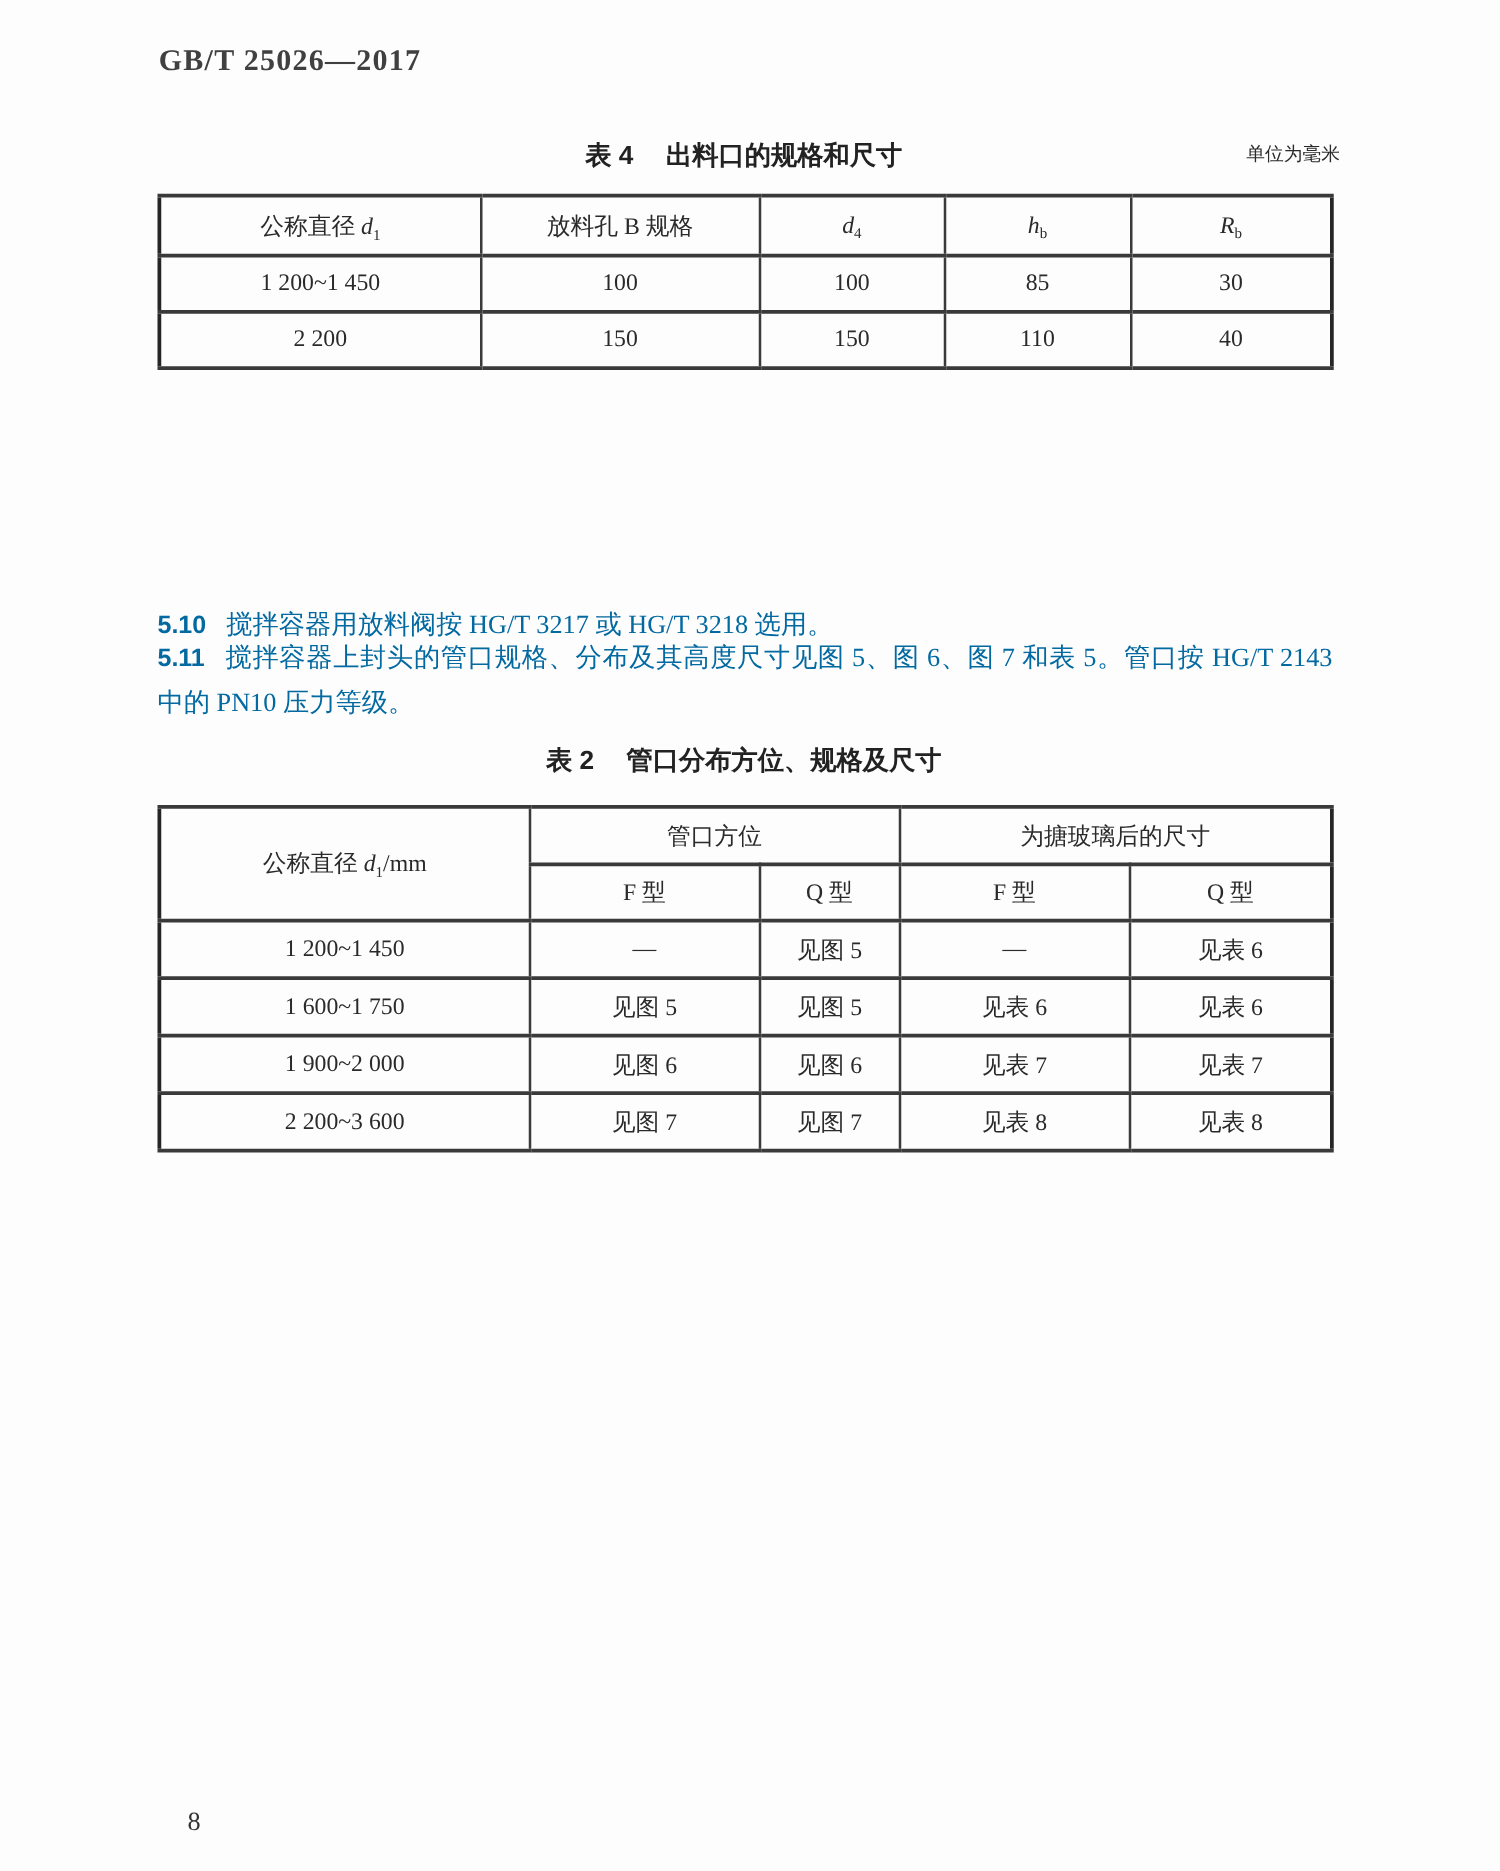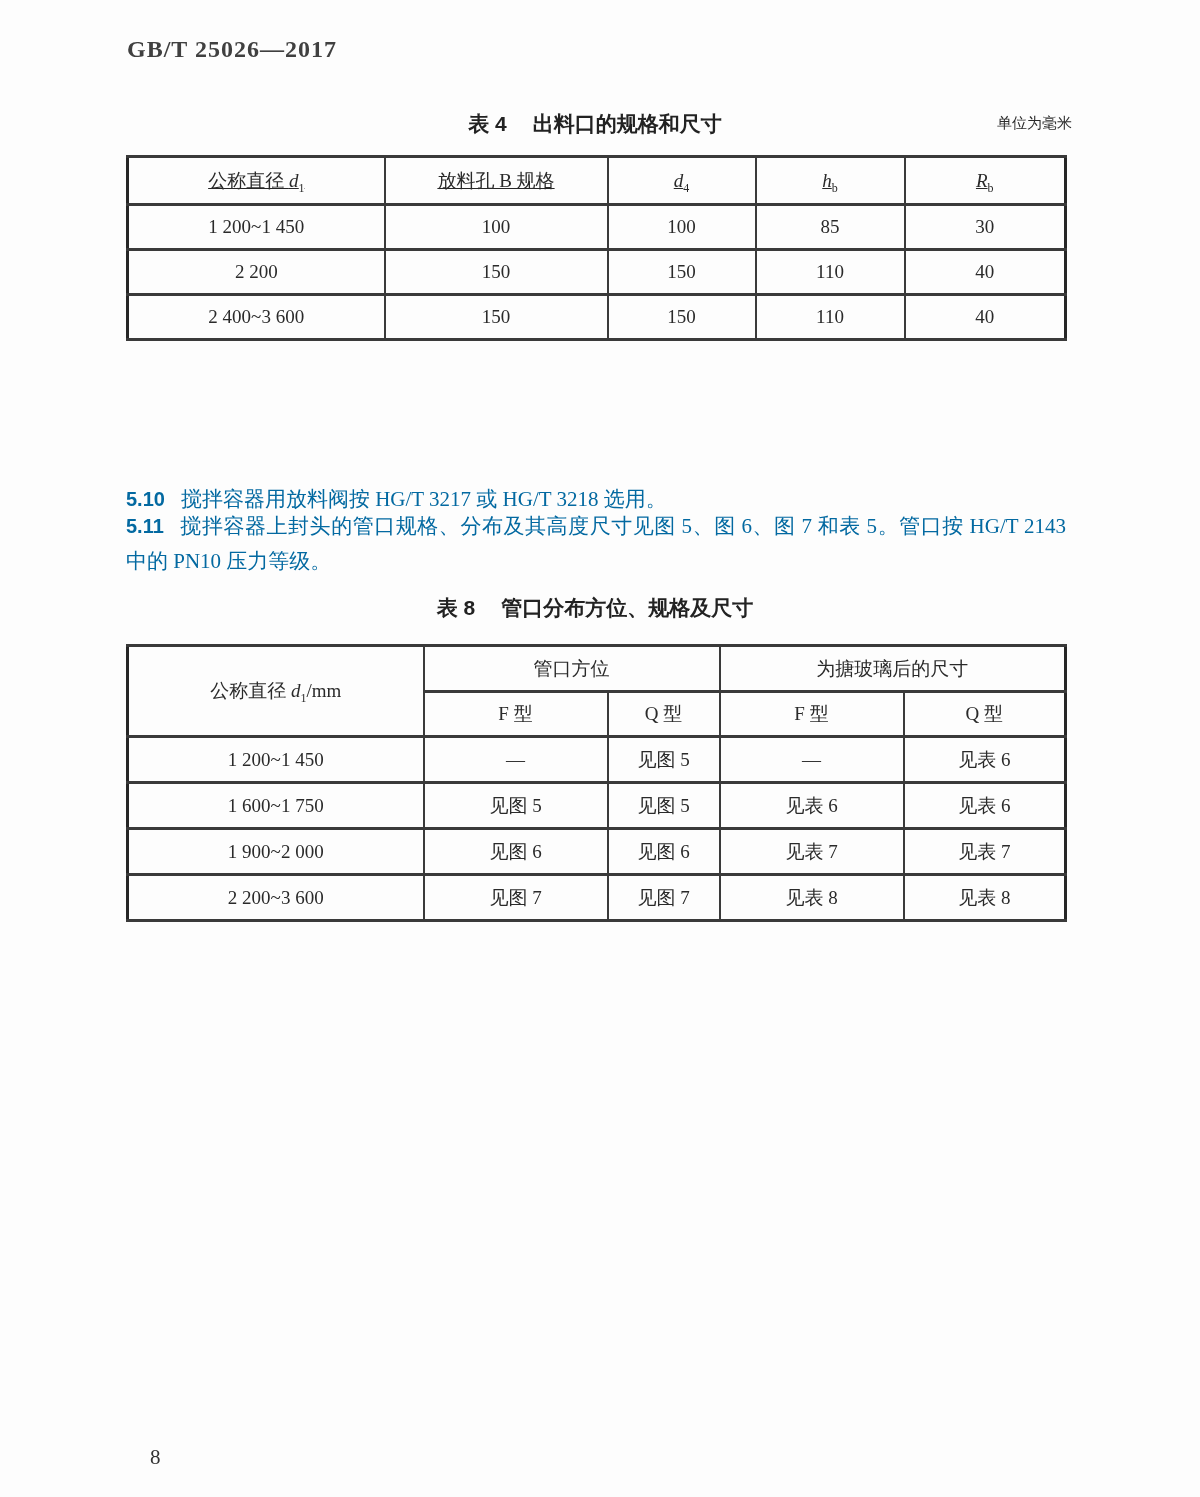--- a/index.html
+++ b/index.html
@@ -58,21 +58,21 @@
     border-style: solid;
     border-color: #3a3a3a;
     border-width: 3px 2px;
     text-align: center;
     vertical-align: middle;
     font-weight: normal;
     font-size: 19px;
     color: #2a2a2a;
     padding: 0;
   }
-  table.t4 thead tr { height: 48px; text-decoration: underline; }
+  table.t4 thead tr { height: 48px; }
   table.t4 tbody tr.data-row { height: 45px; }
   table.t5 tr.hdr1 { height: 46px; }
   table.t5 tr.hdr2 { height: 45px; }
   table.t5 tbody tr { height: 46px; }
   .var { font-style: italic; font-family: "Liberation Serif", serif; }
   sub.vsub { font-size: 12px; line-height: 0; }
   td.notes-cell {
     text-align: left;
     padding: 10px 18px 12px 42px;
     font-size: 19px;
@@ -136,40 +136,33 @@
         <td>85</td>
         <td>30</td>
       </tr>
       <tr class="data-row">
         <td>2 200</td>
         <td>150</td>
         <td>150</td>
         <td>110</td>
         <td>40</td>
       </tr>
-      <tr class="data-row">
-        <td>2 400~3 600</td>
-        <td>150</td>
-        <td>150</td>
-        <td>110</td>
-        <td>40</td>
-      </tr>
     </tbody>
   </table>
 
   <div class="para para-510">
     <span class="para-num">5.10</span><span>搅拌容器用放料阀按 HG/T 3217 或 HG/T 3218 选用。</span>
   </div>
 
   <div class="para para-511">
     <span class="para-num">5.11</span><span>搅拌容器上封头的管口规格、分布及其高度尺寸见图 5、图 6、图 7 和表 5。管口按 HG/T 2143 中的 PN10 压力等级。</span>
   </div>
 
   <div class="table-caption t5-caption">
-    <span class="cap-label">表 8</span><span>管口分布方位、规格及尺寸</span>
+    <span class="cap-label">表 2</span><span>管口分布方位、规格及尺寸</span>
   </div>
 
   <table class="doc-table t5">
     <colgroup>
       <col style="width:296px">
         <col style="width:184px">
         <col style="width:112px">
         <col style="width:184px">
         <col style="width:162px">
     </colgroup>

